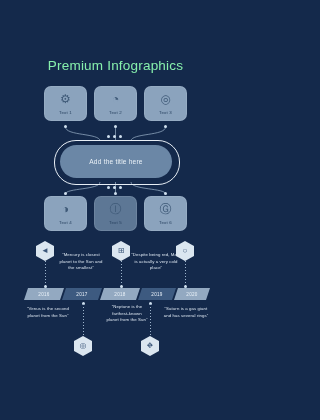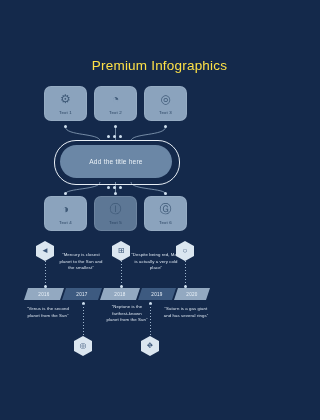--- a/index.html
+++ b/index.html
@@ -6,22 +6,22 @@
   body{
     width:231px;height:420px;
     background:#14294b;
     font-family:"Liberation Sans","DejaVu Sans",sans-serif;
     overflow:hidden;position:relative;
   }
   .poster{position:absolute;inset:0;}
 
   .title{
     position:absolute;top:58px;left:0;width:231px;
-    text-align:center;color:#fde047;
-    font-size:13.5px;letter-spacing:.2px;font-weight:400;padding-left:44px;
+    text-align:center;color:#86efac;
+    font-size:13.5px;letter-spacing:.2px;font-weight:400;
   }
 
   
   .card{
     position:absolute;width:43px;height:35px;
     background:#8ba3bd;border-radius:7px;
     box-shadow:inset 0 0 0 1px rgba(255,255,255,.10);
     display:flex;flex-direction:column;align-items:center;justify-content:center;
   }
   .card.dark{background:#5d7795;}

